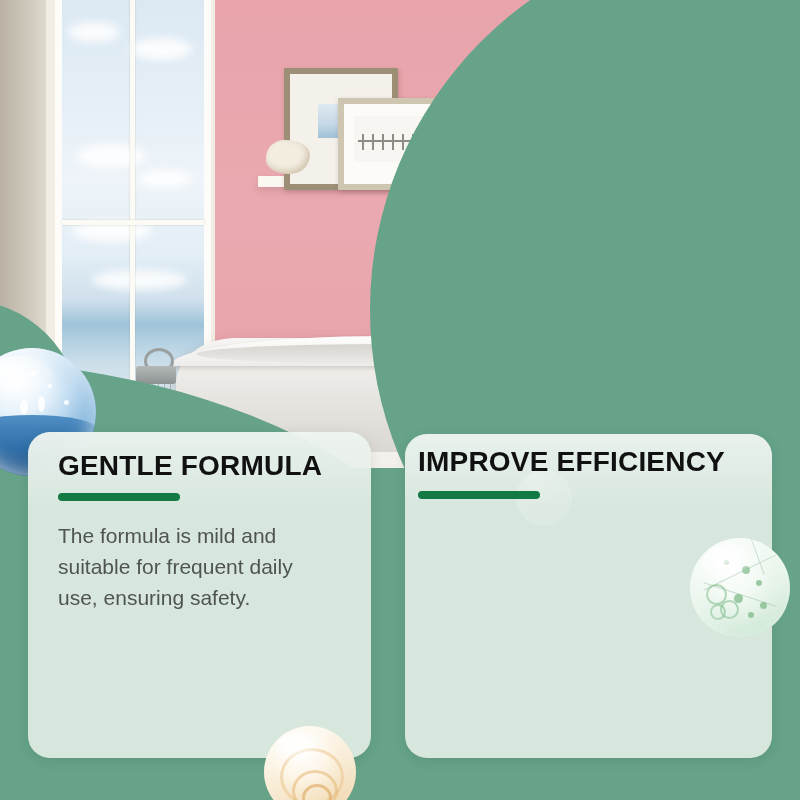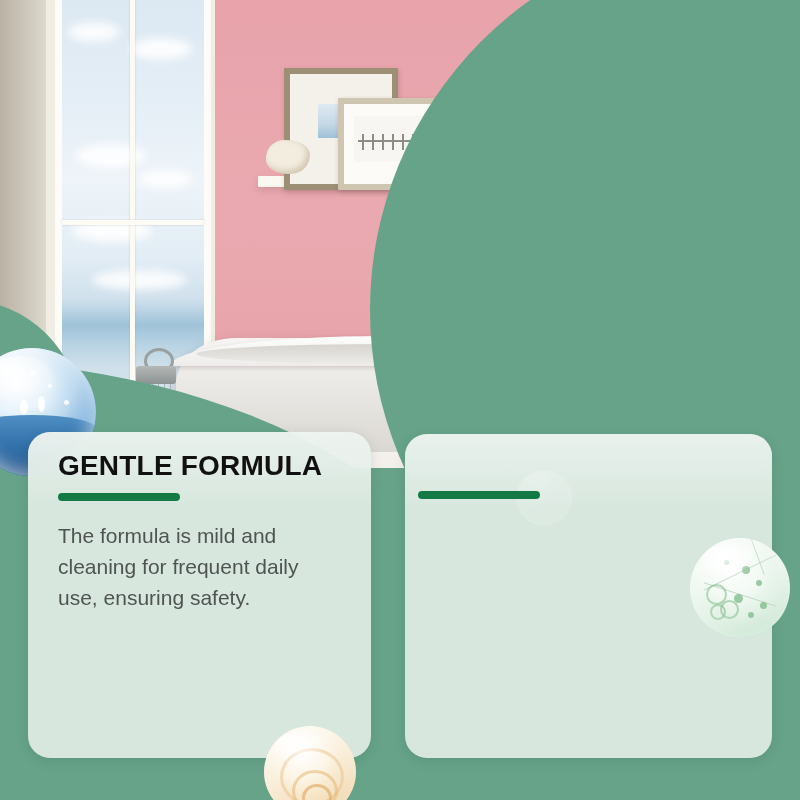--- a/index.html
+++ b/index.html
@@ -263,25 +263,26 @@
 
   <div class="orb orb-mini">
     <div class="orb-gloss"></div>
       <div class="orb-edge"></div>
   </div>
 
   <div class="card card-left">
     <div class="card-top-fade"></div>
     <div class="card-title" style="left:30px;top:18px;">GENTLE FORMULA</div>
     <div class="accent-bar" style="left:30px;top:61px;width:122px;"></div>
-    <div class="card-body" style="left:30px;top:88px;width:276px;">The formula is mild and cleaning for frequent daily use, ensuring safety.</div>
+    <div class="card-body" style="left:30px;top:88px;width:276px;">The formula is mild and suitable for frequent daily use, ensuring safety.</div>
   </div>
 
   <div class="card card-right">
     <div class="card-top-fade"></div>
+    <div class="card-title" style="left:13px;top:12px;">IMPROVE EFFICIENCY</div>
     <div class="accent-bar" style="left:13px;top:57px;width:122px;"></div>
   </div>
 
   <div class="orb orb-green">
     <div class="cell-line" style="left:10px;top:34px;width:80px;transform:rotate(-26deg);"></div>
     <div class="cell-line" style="left:12px;top:56px;width:76px;transform:rotate(18deg);"></div>
     <div class="cell-line" style="left:34px;top:8px;width:60px;transform:rotate(70deg);"></div>
     <div class="cell-ring" style="left:16px;top:46px;width:17px;height:17px;"></div>
     <div class="cell-ring" style="left:30px;top:62px;width:15px;height:15px;"></div>
     <div class="cell-ring" style="left:20px;top:66px;width:12px;height:12px;"></div>

